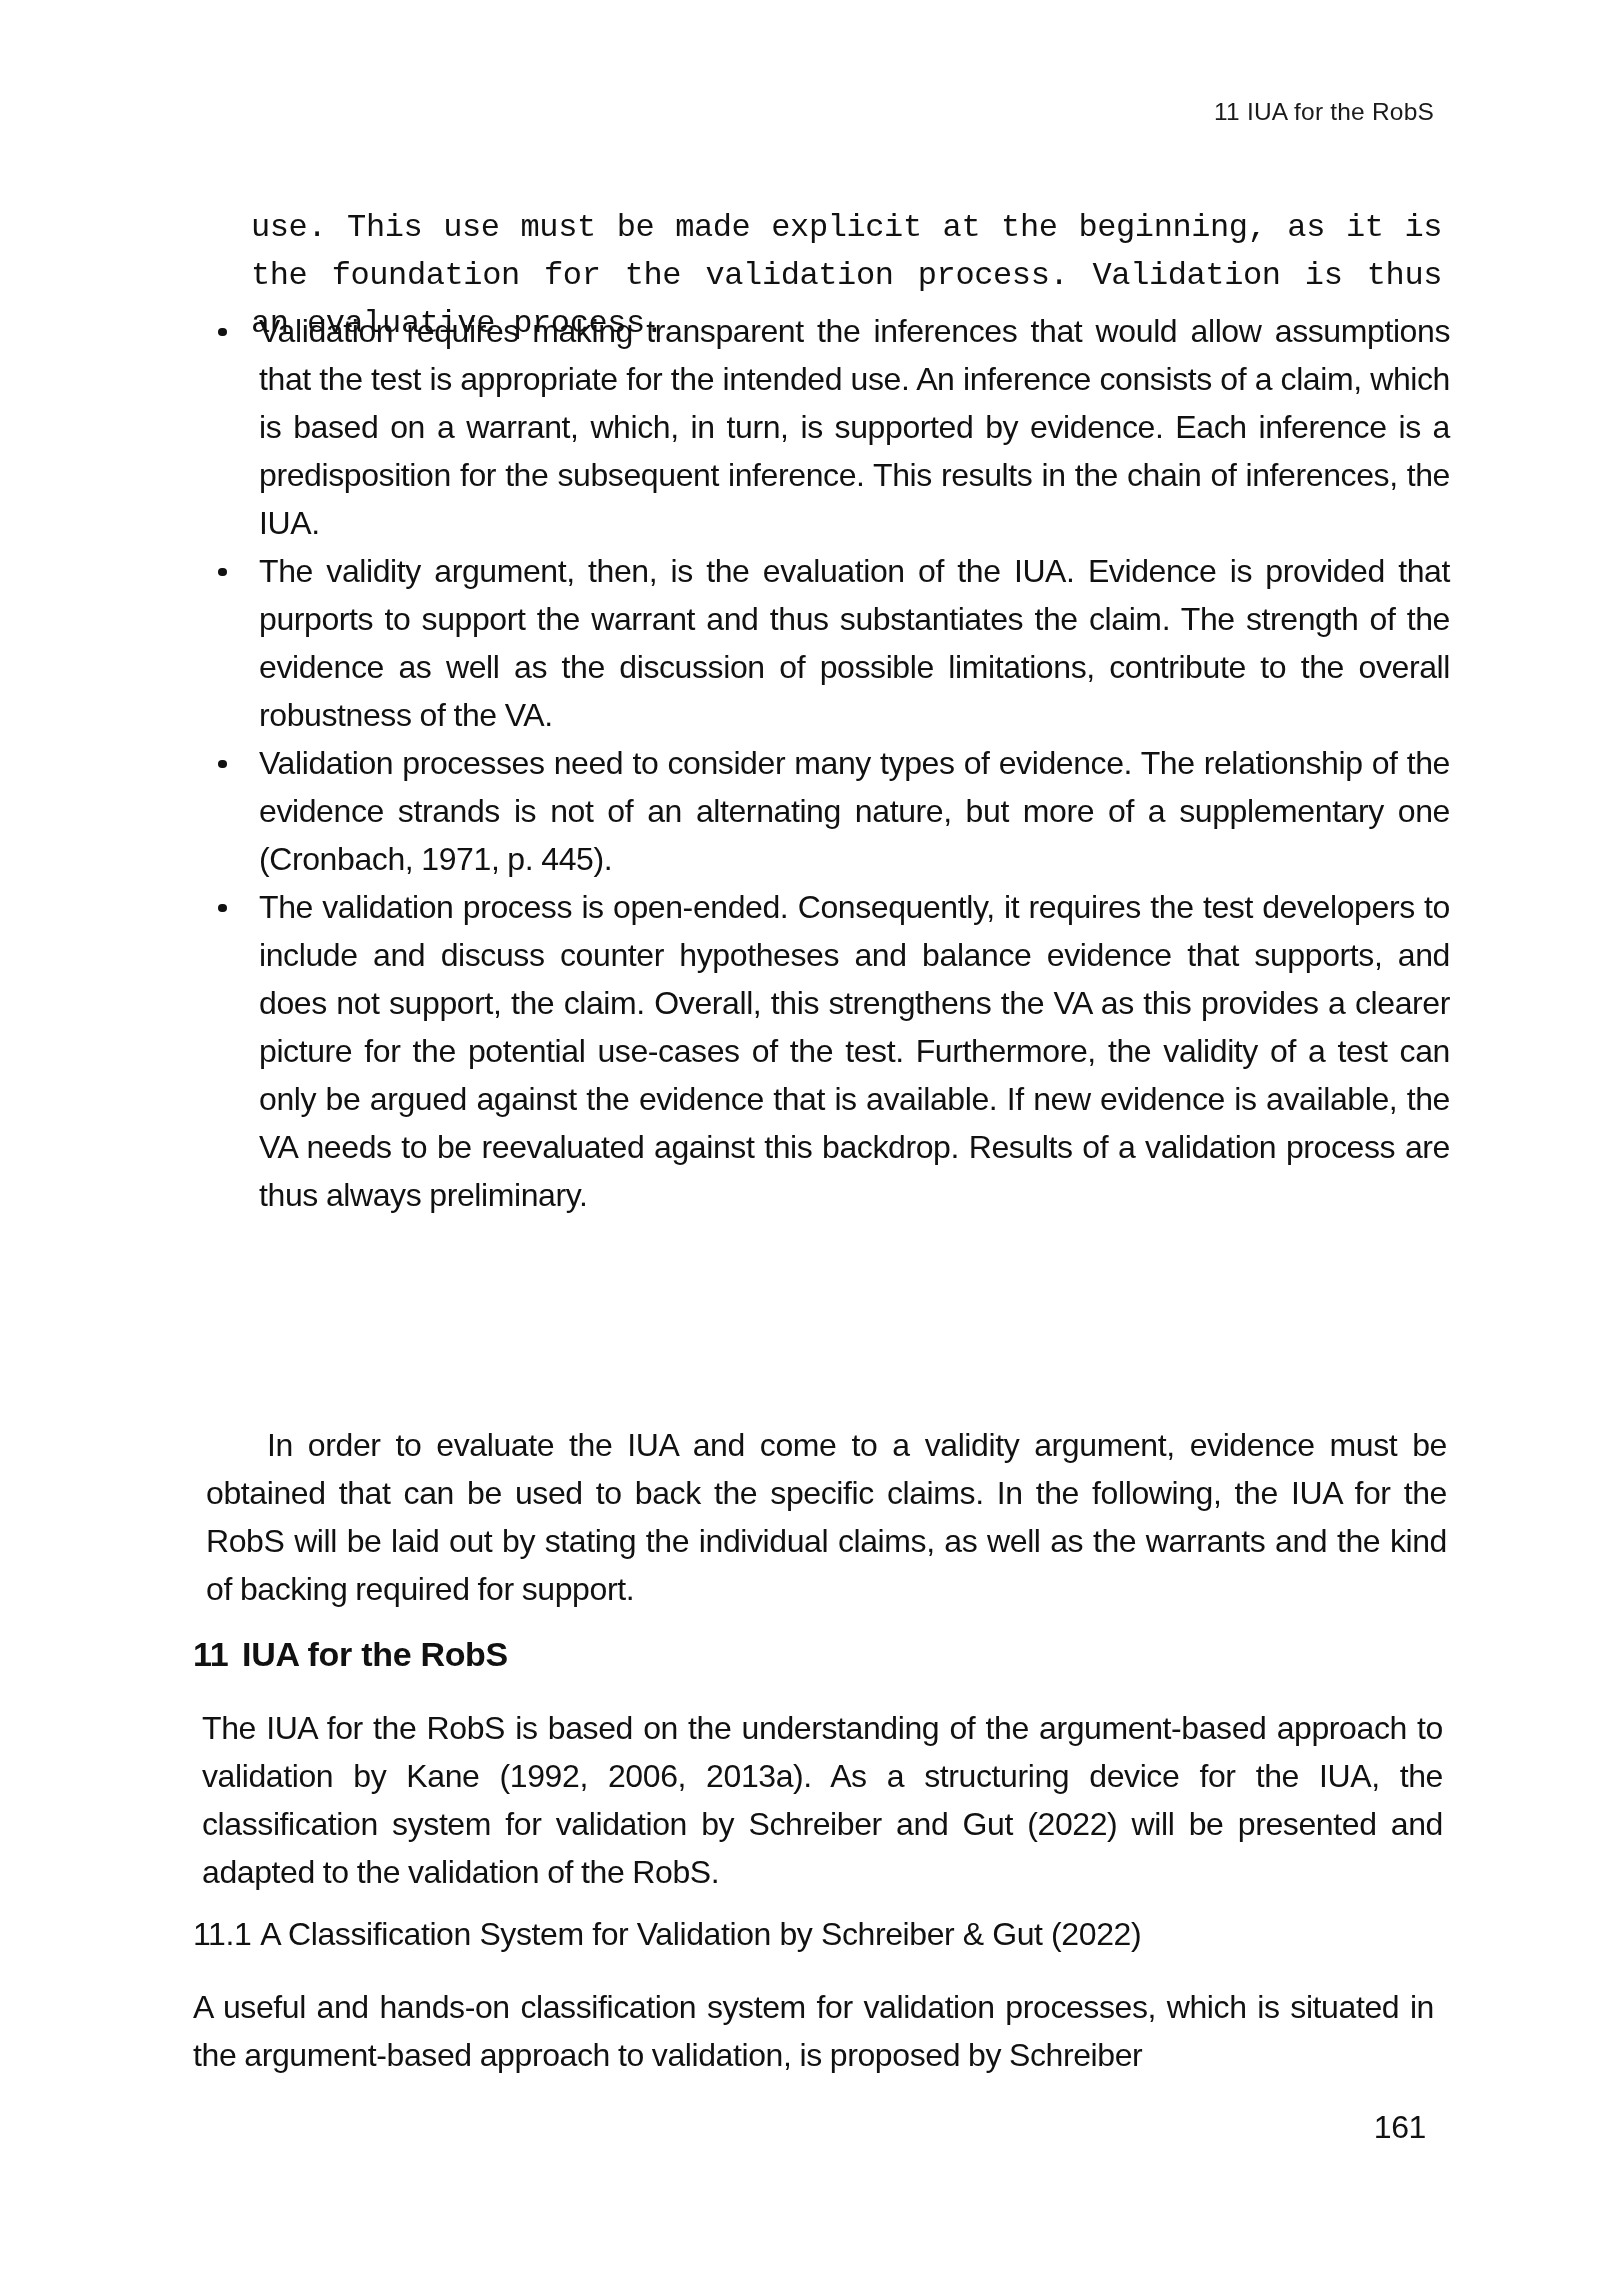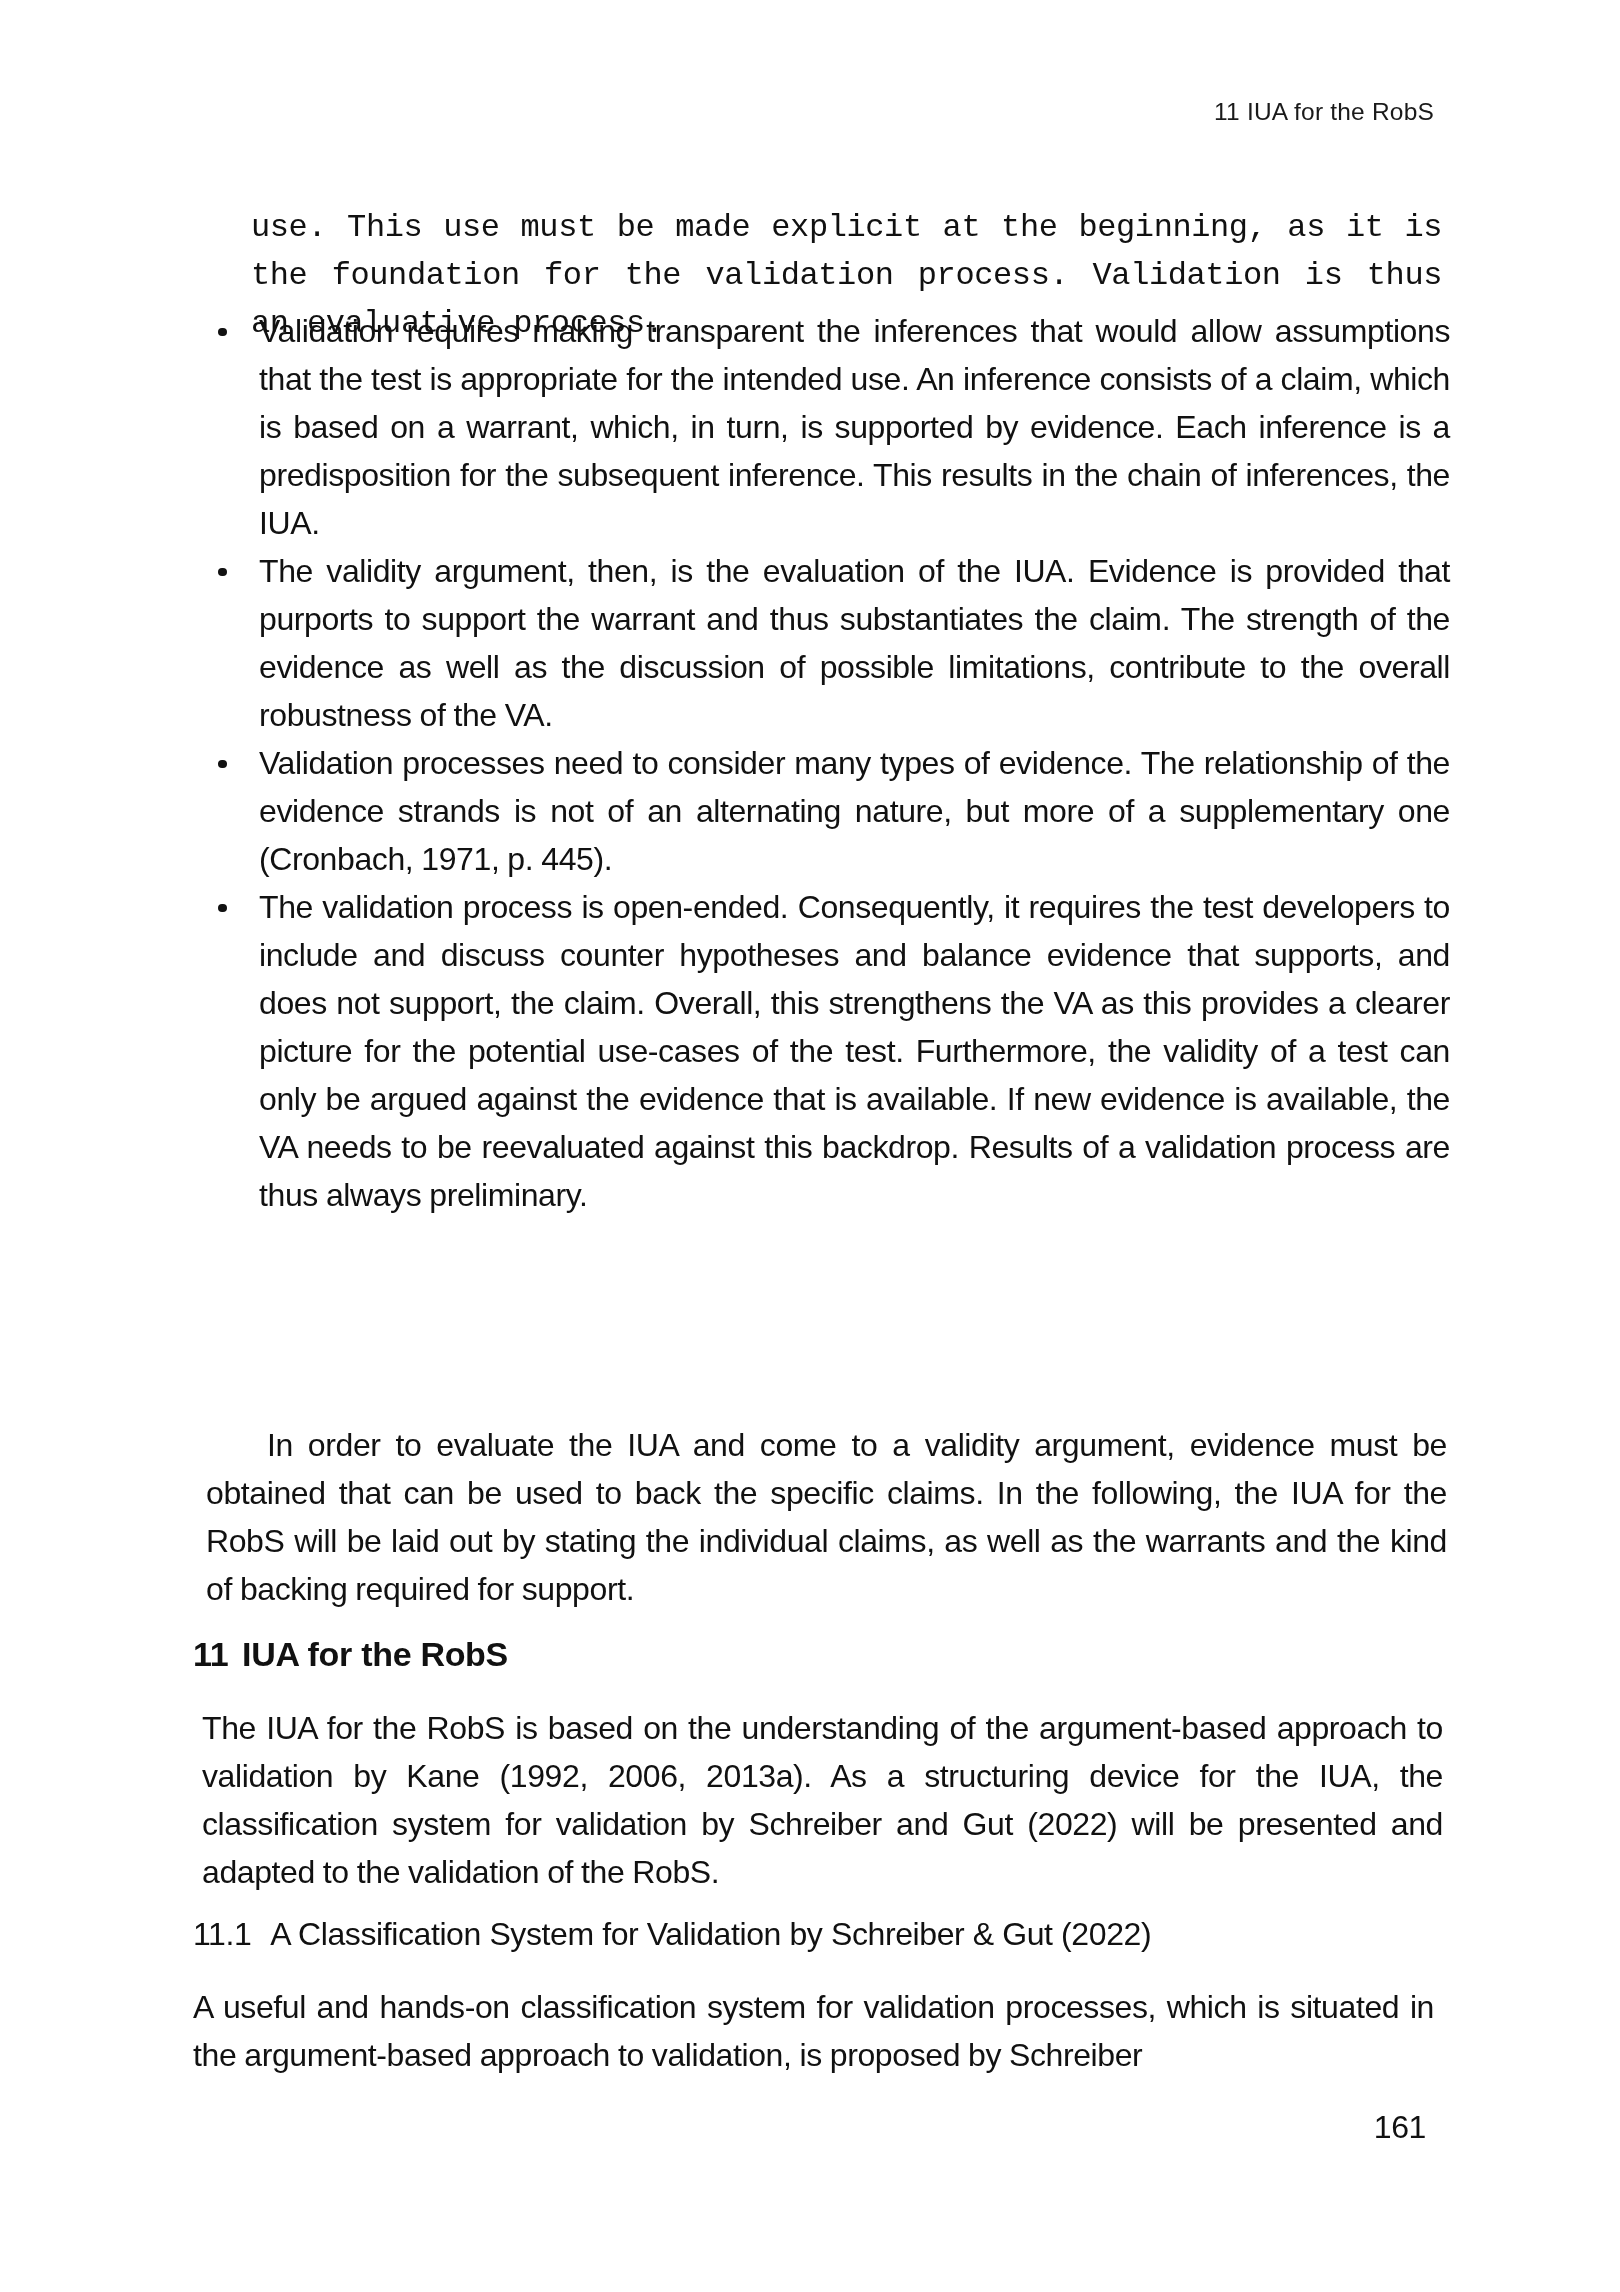--- a/index.html
+++ b/index.html
@@ -98,21 +98,21 @@
       position: absolute;
       top: 1911px;
       left: 0;
       margin: 0;
       font-size: 32px;
       font-weight: normal;
       letter-spacing: -0.4px;
       line-height: 47px;
     }
     .subsection-heading .num {
-      margin-right: 19px;
+      margin-right: 9px;
     }
     .para-last {
       position: absolute;
       top: 1983px;
       left: 0;
       width: 1241px;
       margin: 0;
     }
     .page-number {
       position: absolute;

